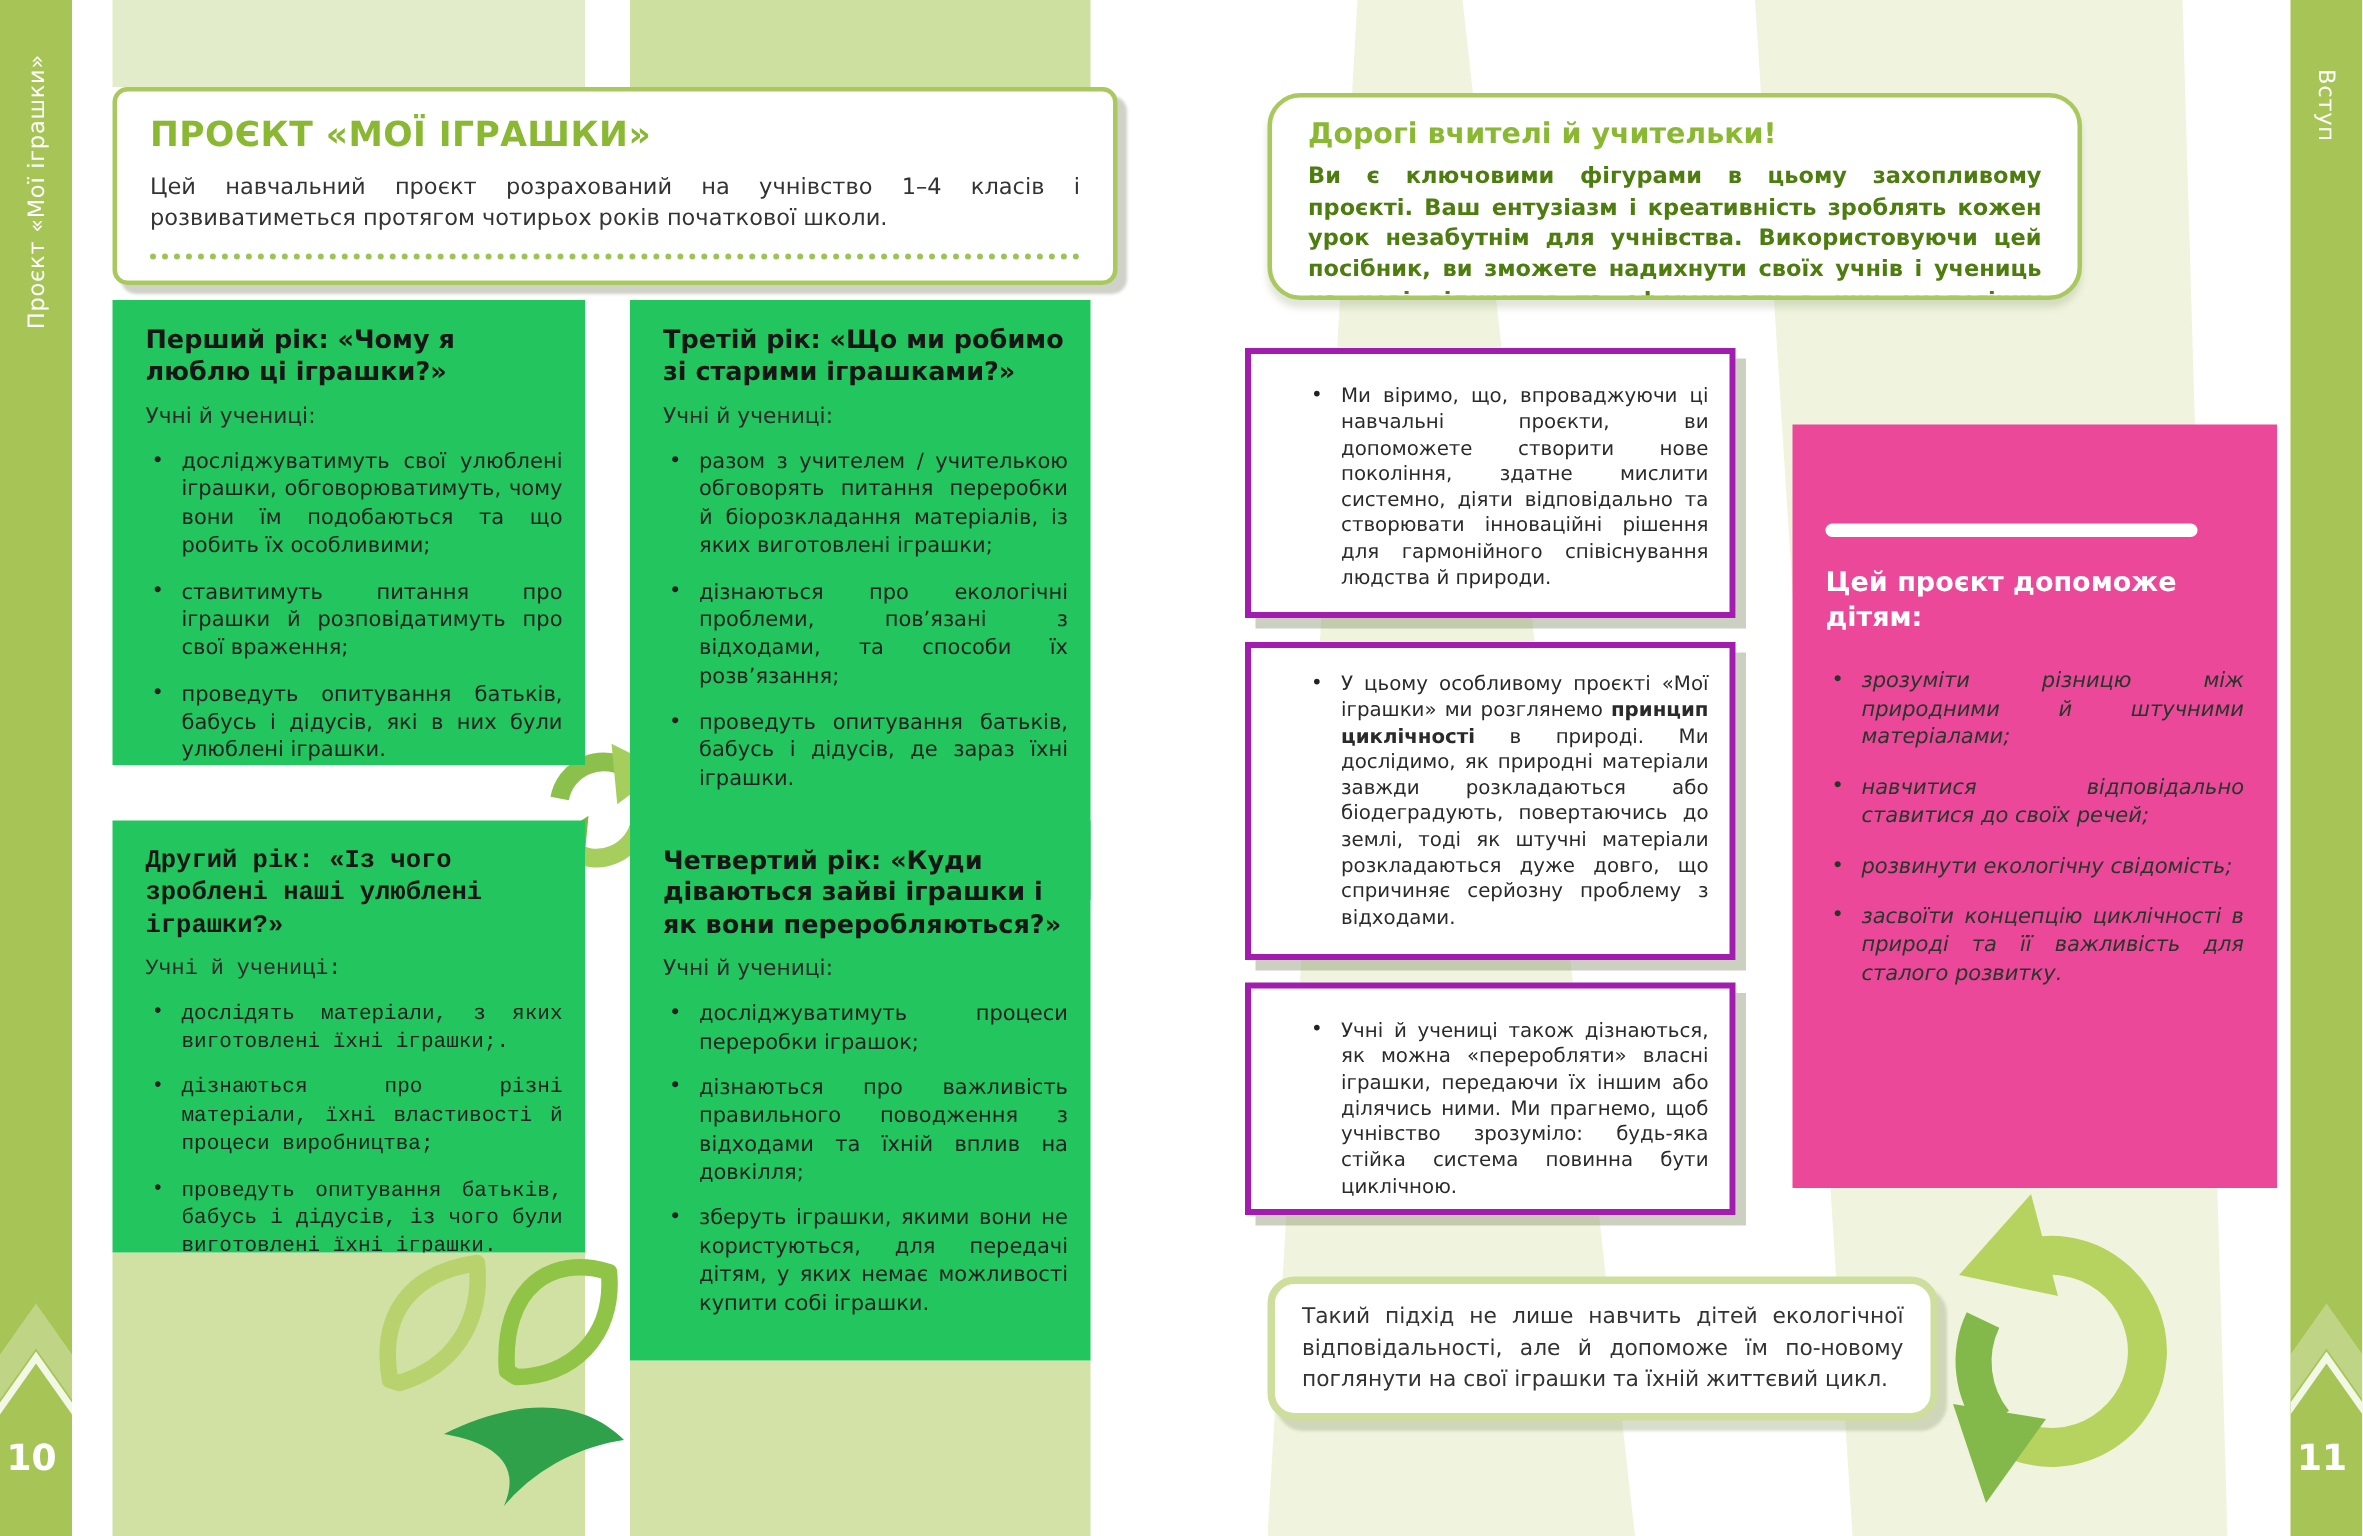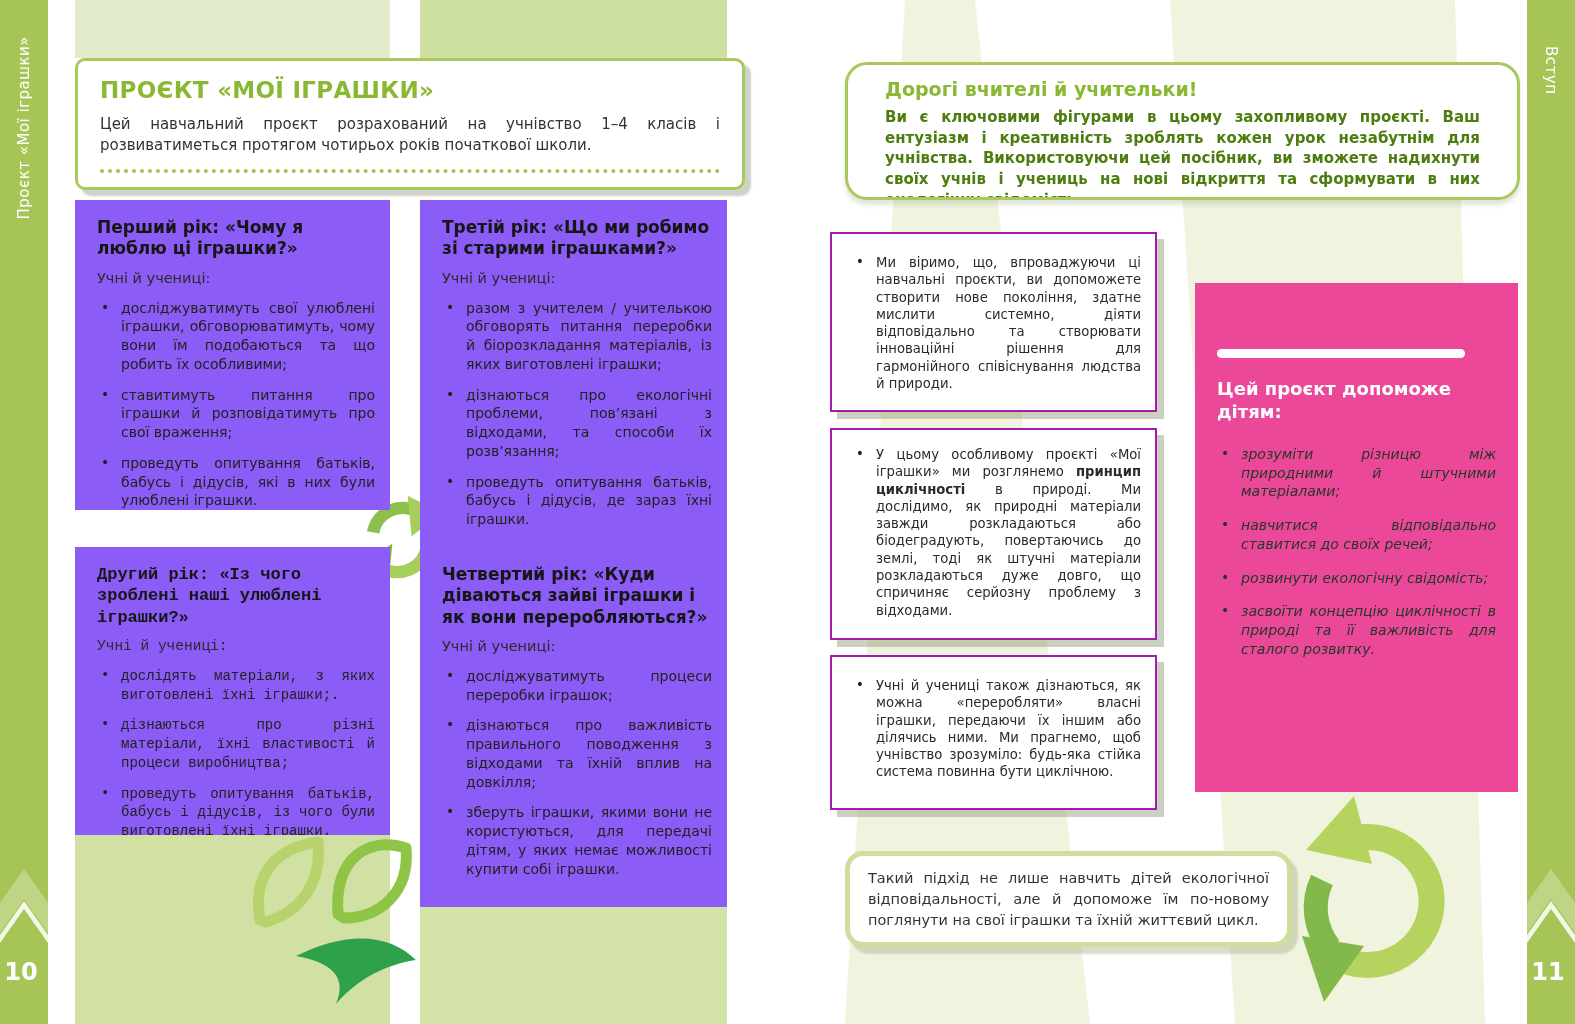--- a/index.html
+++ b/index.html
@@ -30,40 +30,40 @@
   .page-num{position:absolute;width:42px;text-align:center;color:#fff;font-weight:bold;font-size:24px;}
   .chev{position:absolute;width:48px;height:100px;}
 
   
   .title-box{left:75px;top:58px;width:670px;height:132px;background:#fff;border:3px solid #a9c95f;
     border-radius:10px;padding:16px 22px 10px 22px;box-shadow:6px 6px 2px rgba(150,155,135,.45);overflow:hidden;}
   .title-box h1{margin:0 0 11px 0;font-size:23px;color:#8ab832;letter-spacing:.3px;}
   .title-box p{margin:0;font-size:15px;line-height:1.4;text-align:justify;color:#333;}
   .dots{margin-top:13px;border-top:4px dotted #9cc454;height:0;}
 
-  .year-box{position:absolute;background:#8b5cf6;padding:17px 15px 10px 22px;overflow:hidden;box-sizing:border-box;}
+  .year-box{position:absolute;background:#22c55e;padding:17px 15px 10px 22px;overflow:hidden;box-sizing:border-box;}
   .yb1{left:75px;top:200px;width:315px;height:310px;}
   .yb3{left:420px;top:200px;width:307px;height:400px;}
   .yb2{left:75px;top:547px;width:315px;height:288px;font-family:Liberation Mono, monospace;}
   .yb4{left:420px;top:547px;width:307px;height:360px;}
   .year-box h2{margin:0 0 10px 0;font-size:17px;line-height:1.25;color:#161616;}
   .lead{margin:0 0 13px 0;font-size:14.5px;color:#2b2b2b;}
   ul.bl{margin:0;padding:0;list-style:none;}
   ul.bl li{position:relative;padding-left:24px;margin-bottom:12px;font-size:14px;line-height:1.34;
     text-align:justify;color:#222;}
   ul.bl li::before{content:"•";position:absolute;left:4px;top:-1px;color:#222;}
 
   
-  .header-box{left:845px;top:62px;width:675px;height:138px;background:#fff;border:3px solid #a9c95f;
-    border-radius:22px;padding:13px 37px;box-shadow:0 5px 4px rgba(140,150,110,.25);overflow:hidden;}
+  .header-box{left:845px;top:62px;width:543px;height:138px;background:#fff;border:3px solid #a9c95f;
+    border-radius:22px;padding:13px 24px;box-shadow:0 5px 4px rgba(140,150,110,.25);overflow:hidden;}
   .header-box h2{margin:0 0 7px 0;font-size:19px;color:#8ab832;}
   .header-box p{margin:0;font-size:15px;line-height:1.38;text-align:justify;color:#4d7c0f;font-weight:bold;}
 
-  .note-box{position:absolute;background:#fff;border:2px solid #a21caf;box-shadow:7px 7px 0 rgba(140,150,115,.45);
-    padding:20px 14px 8px 18px;overflow:hidden;box-sizing:border-box;}
+  .note-box{position:absolute;background:#fff;border:4px solid #a21caf;box-shadow:7px 7px 0 rgba(140,150,115,.45);
+    padding:20px 14px 8px 34px;overflow:hidden;box-sizing:border-box;}
   .nb1{left:830px;top:232px;width:327px;height:180px;}
   .nb2{left:830px;top:428px;width:327px;height:212px;padding-top:16px;}
   .nb3{left:830px;top:655px;width:327px;height:155px;}
   .note-box .bullet{position:relative;padding-left:26px;font-size:13.2px;line-height:1.31;
     text-align:justify;color:#2a2a2a;}
   .note-box .bullet::before{content:"•";position:absolute;left:6px;top:-1px;color:#222;}
   .bold{font-weight:bold;}
 
   .help-box{left:1195px;top:283px;width:323px;height:509px;background:#ec4899;padding:66px 22px 0 22px;overflow:hidden;}
   .help-bar{width:248px;height:9px;border-radius:5px;background:#ffffff;margin-bottom:19px;}

